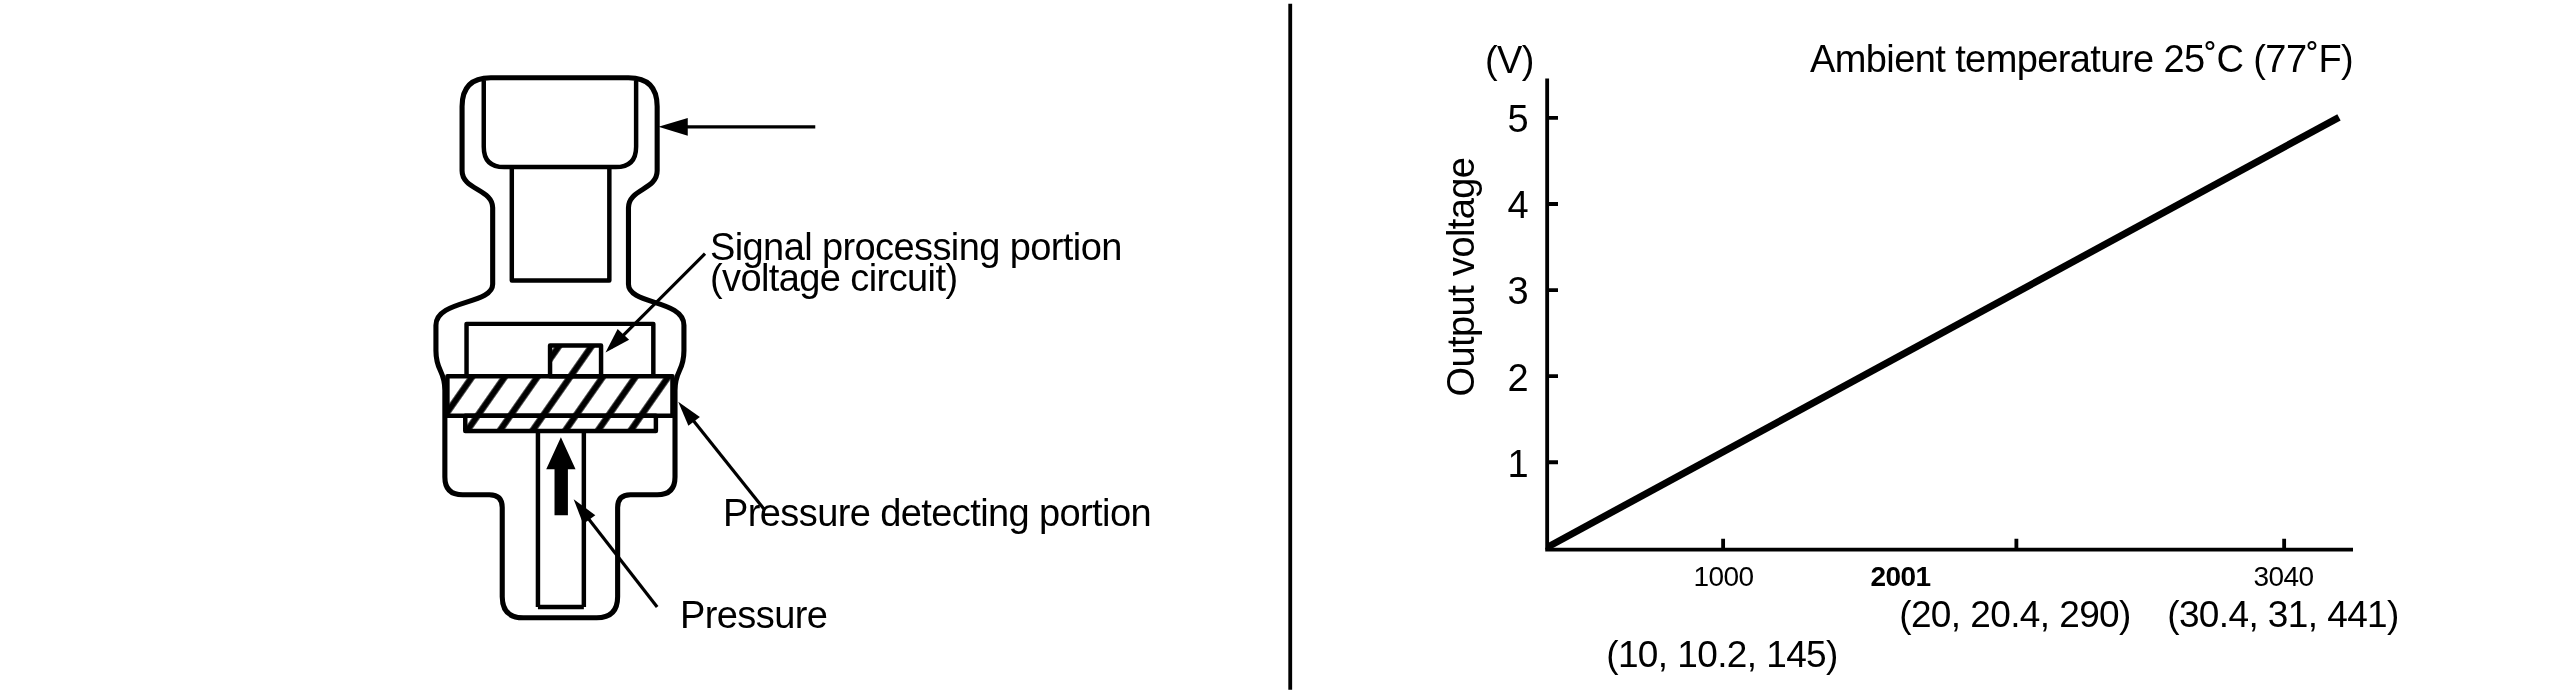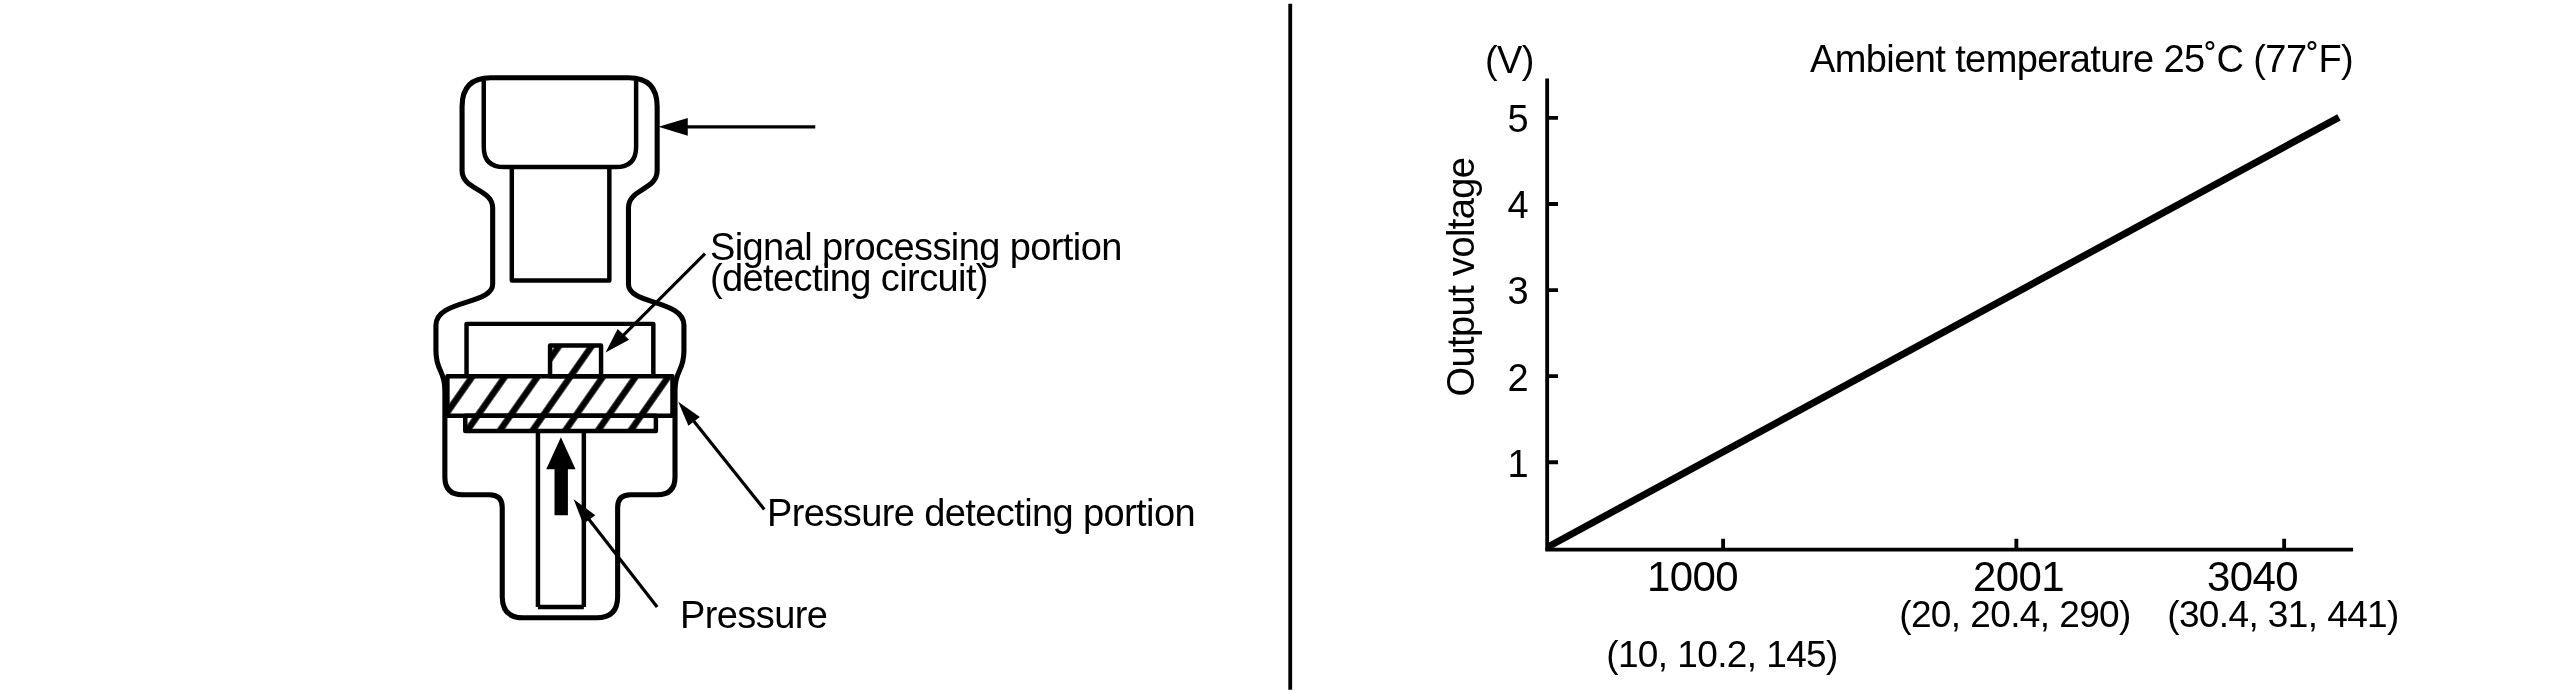--- a/index.html
+++ b/index.html
@@ -26,21 +26,22 @@
     left:1458px;
     width:70px;
     text-align:right;
     font-size:38px;
     line-height:42px;
     letter-spacing:-0.6px;
   }
   .xtick{
     position:absolute;
     width:153px;
-    font-size:42px;
+    text-align:center;
+    font-size:28px;
     line-height:42px;
     letter-spacing:-0.6px;
     top:556px;
   }
   .xconv{
     position:absolute;
     width:306px;
     text-align:center;
     font-size:37px;
     line-height:41px;
@@ -135,36 +136,36 @@
       <path stroke-width="6" d="M 2423,862 L 3690,862"></path>
       <path stroke-width="6" d="
         M 2426,185 h 17 M 2426,320 h 17 M 2426,455 h 17 M 2426,590 h 17 M 2426,725 h 17"></path>
       <path stroke-width="6" d="
         M 2702,862 v -17 M 3162,862 v -17 M 3582,862 v -17"></path>
       <path stroke-width="11" d="M 2427,858 L 3668,184"></path>
     </g>
   </svg>
 
   <div class="lbl" style="left:710px;top:214px;margin-top:12px;">Signal processing portion</div>
-  <div class="lbl" style="left:710px;top:257px;">(detecting circuit)</div>
-  <div class="lbl" style="left:767px;top:492px;">Pressure detecting portion</div>
+  <div class="lbl" style="left:710px;top:257px;">(voltage circuit)</div>
+  <div class="lbl" style="left:723px;top:492px;">Pressure detecting portion</div>
   <div class="lbl" style="left:680px;top:594px;">Pressure</div>
 
   <div class="lbl" style="left:1810px;top:38px;">Ambient temperature 25˚C (77˚F)</div>
   <div class="lbl" style="left:1485px;top:39px;">(V)</div>
   <div class="ylabel-rot">Output voltage</div>
 
   <div class="ytick" style="top:98px;">5</div>
   <div class="ytick" style="top:184px;">4</div>
   <div class="ytick" style="top:270px;">3</div>
   <div class="ytick" style="top:357px;">2</div>
   <div class="ytick" style="top:443px;">1</div>
 
   <div class="xtick" style="left:1647px;">1000</div>
-  <div class="xtick" style="left:1973px;">2001</div>
+  <div class="xtick" style="left:1824px;font-weight:bold;">2001</div>
   <div class="xtick" style="left:2207px;">3040</div>
 
   <div class="xconv" style="left:1569px;margin-top:40px;">(10, 10.2, 145)</div>
   <div class="xconv" style="left:1862px;">(20, 20.4, 290)</div>
   <div class="xconv" style="left:2130px;">(30.4, 31, 441)</div>
 
 
 </div>
 
 

